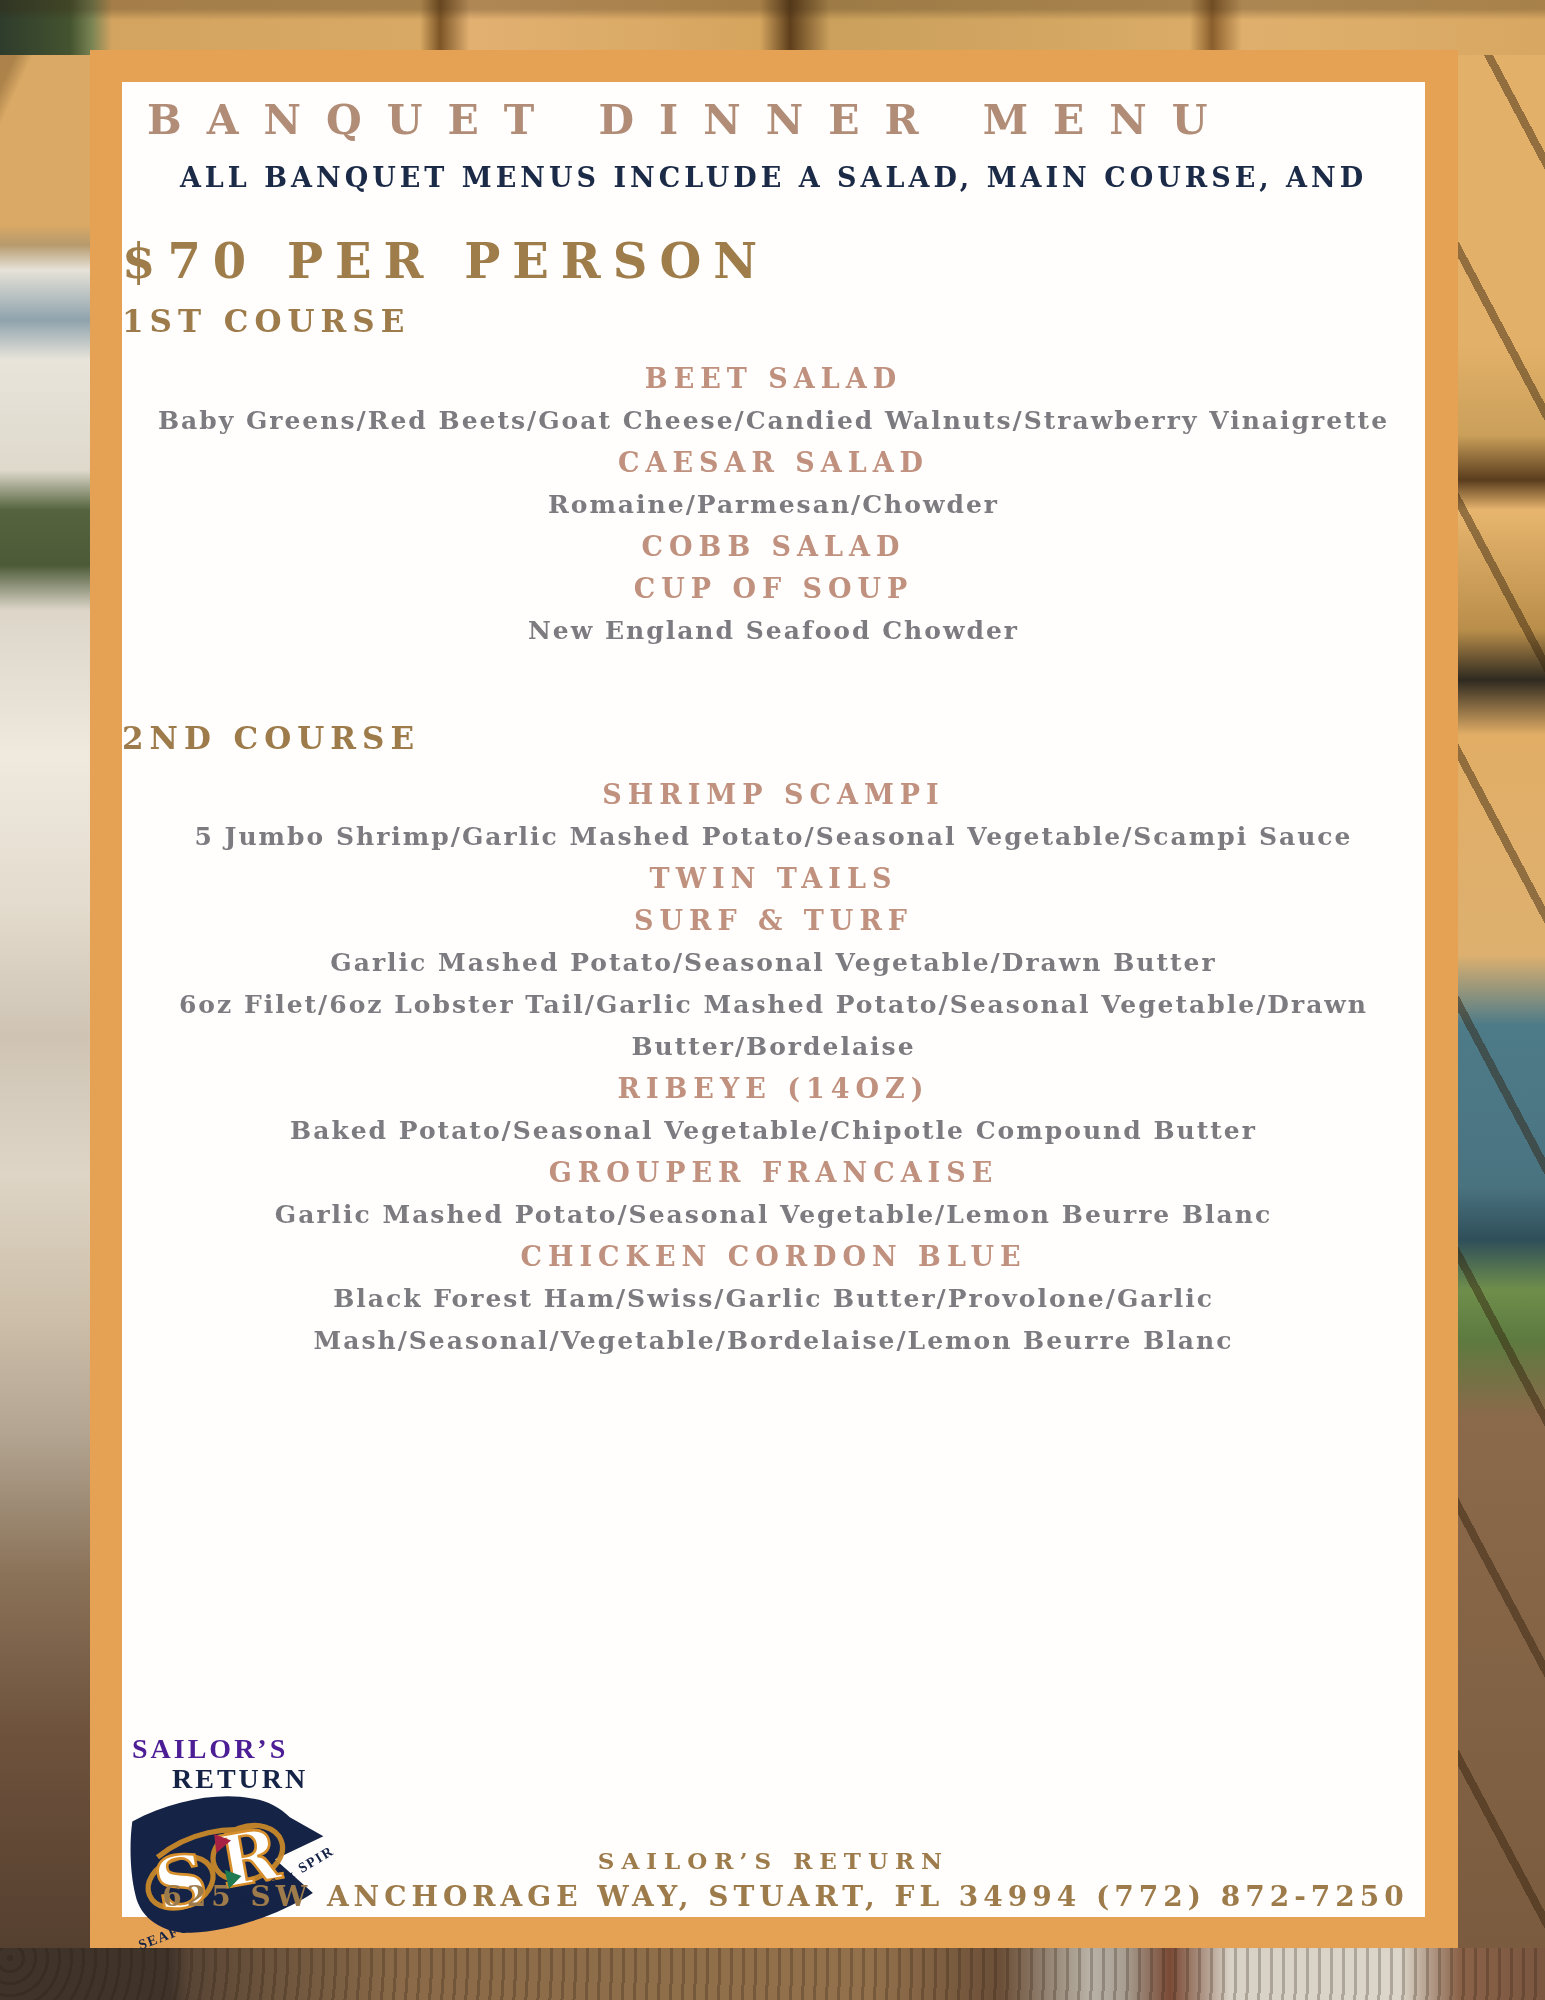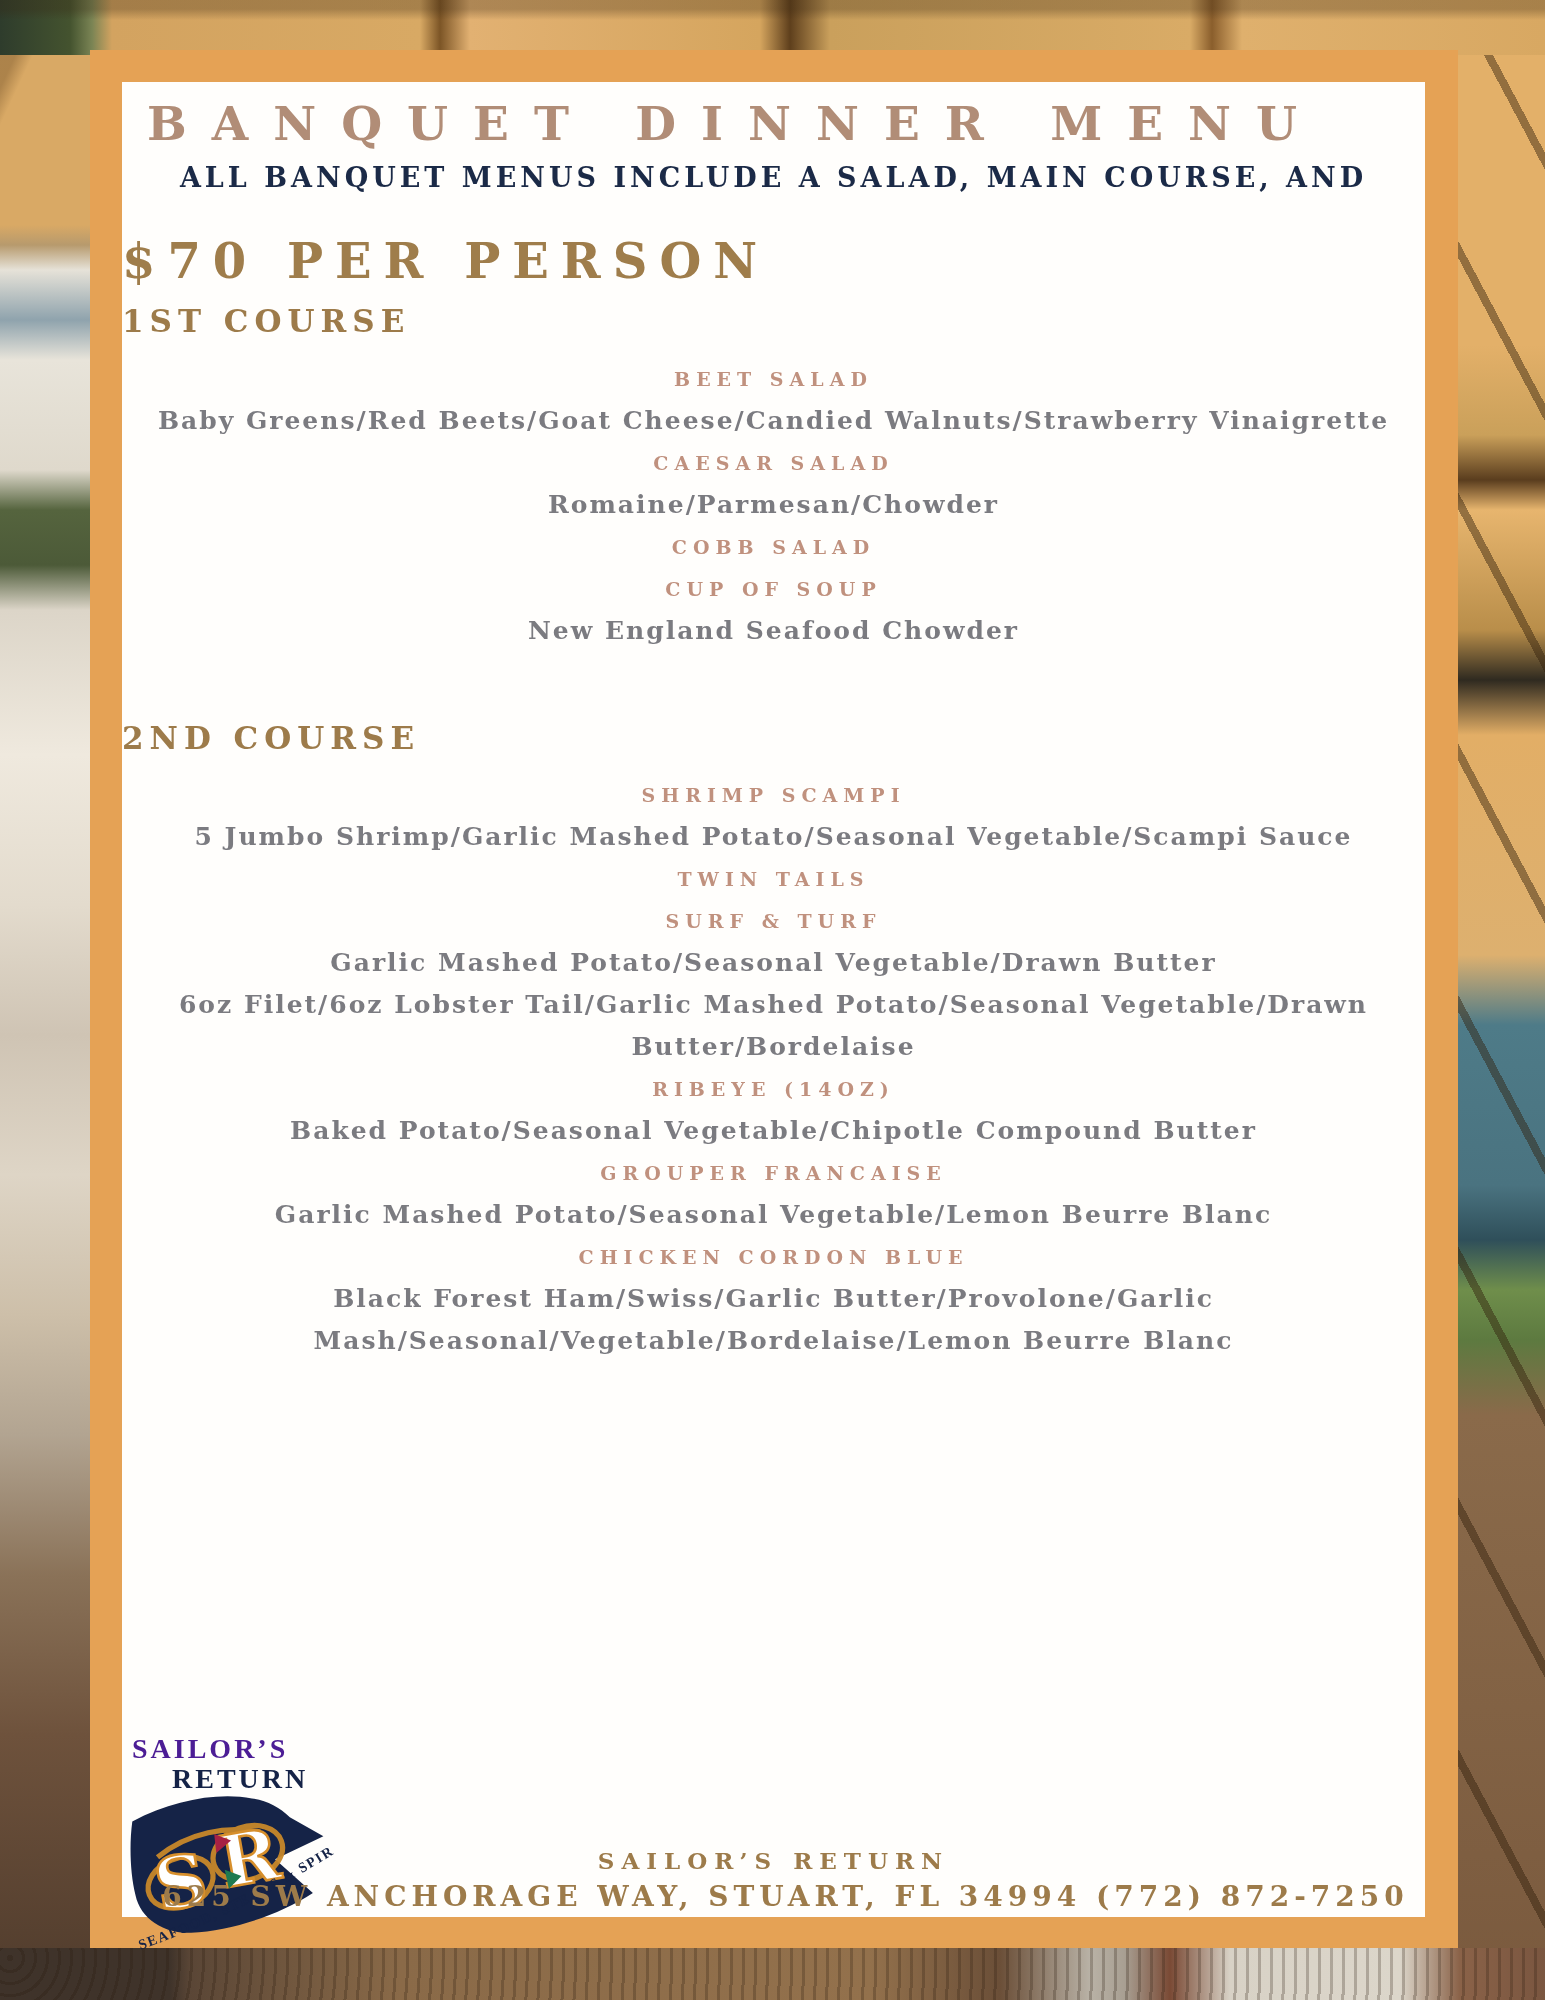--- a/index.html
+++ b/index.html
@@ -51,21 +51,21 @@
     position:absolute;left:90px;top:50px;width:1368px;height:1898px;
     background:#e5a255;
   }
   .card{
     position:absolute;left:32px;top:32px;width:1303px;height:1835px;
     background:#fffefc;
   }
   .center{text-align:center;}
   .title{
     position:absolute;left:0;top:14px;width:100%;
-    font-size:47px;font-weight:bold;letter-spacing:25px;
+    font-size:41px;font-weight:bold;letter-spacing:25px;
     color:#b18d77;white-space:nowrap;text-indent:25px;
   }
   .subtitle{
     position:absolute;left:0;top:78px;width:100%;
     font-size:27px;font-weight:bold;letter-spacing:4px;line-height:36px;
     color:#1b2a47;
   }
   .price{
     position:absolute;left:0;top:156px;width:100%;height:46px;line-height:46px;
     font-size:48px;font-weight:bold;letter-spacing:12px;color:#9f7d4b;
@@ -73,21 +73,21 @@
   .course-heading{
     font-size:31px;font-weight:bold;letter-spacing:6px;color:#9d7b4a;
     height:46px;line-height:46px;position:absolute;left:0;width:100%;
   }
   .heading-1{top:216px;}
   .heading-2{top:633px;}
   .lines{position:absolute;left:0;width:100%;}
   .lines-1{top:276px;}
   .lines-2{top:692px;}
   .line{height:42px;line-height:42px;text-align:center;font-weight:bold;white-space:nowrap;}
-  .item-name{font-size:19px;letter-spacing:6px;color:#c0917e;}
+  .item-name{font-size:27px;letter-spacing:6px;color:#c0917e;}
   .item-desc{font-size:25px;letter-spacing:2px;color:#7b7b80;}
   
   .logo{position:absolute;left:4px;top:1645px;width:310px;height:280px;}
   .logo-line1{
     position:absolute;left:6px;top:6px;font-size:28px;font-weight:bold;
     letter-spacing:3px;color:#4c1d95;font-family:"Liberation Serif",serif;
   }
   .logo-line2{
     position:absolute;left:46px;top:36px;font-size:28px;font-weight:bold;
     letter-spacing:3px;color:#152347;font-family:"Liberation Serif",serif;

